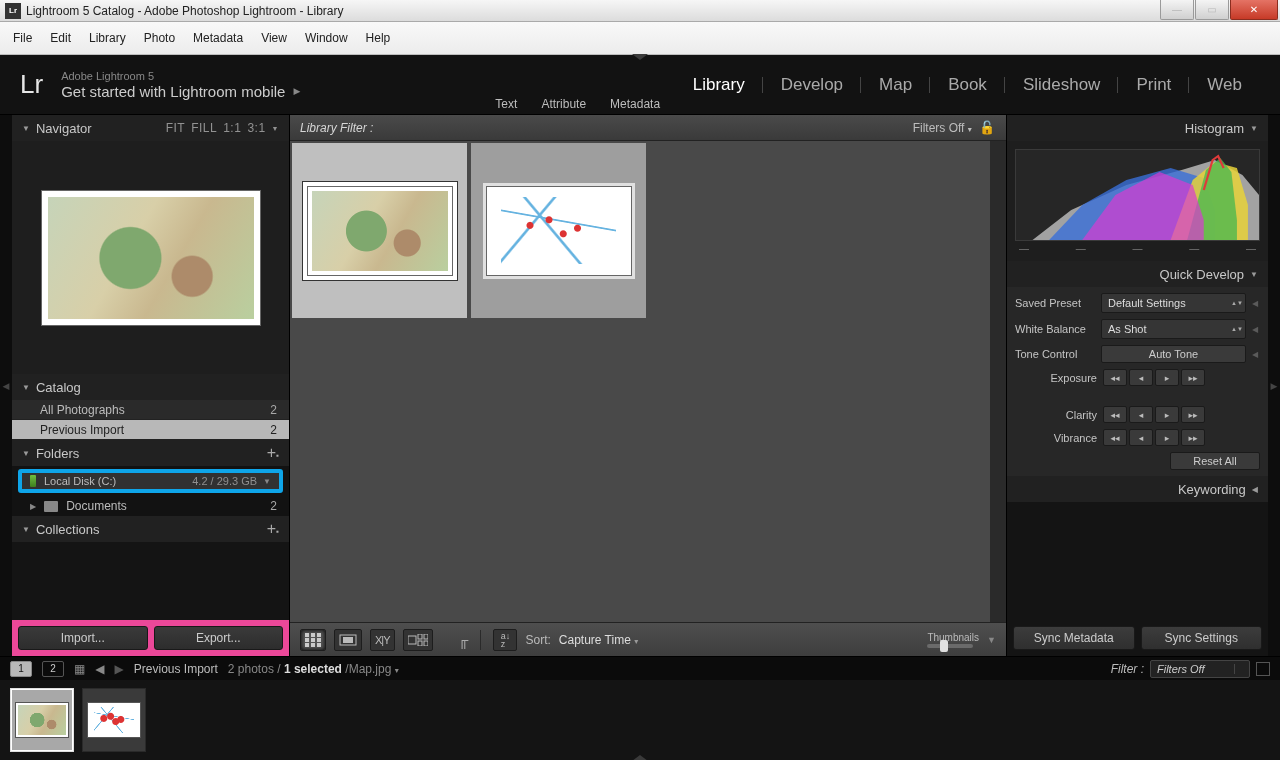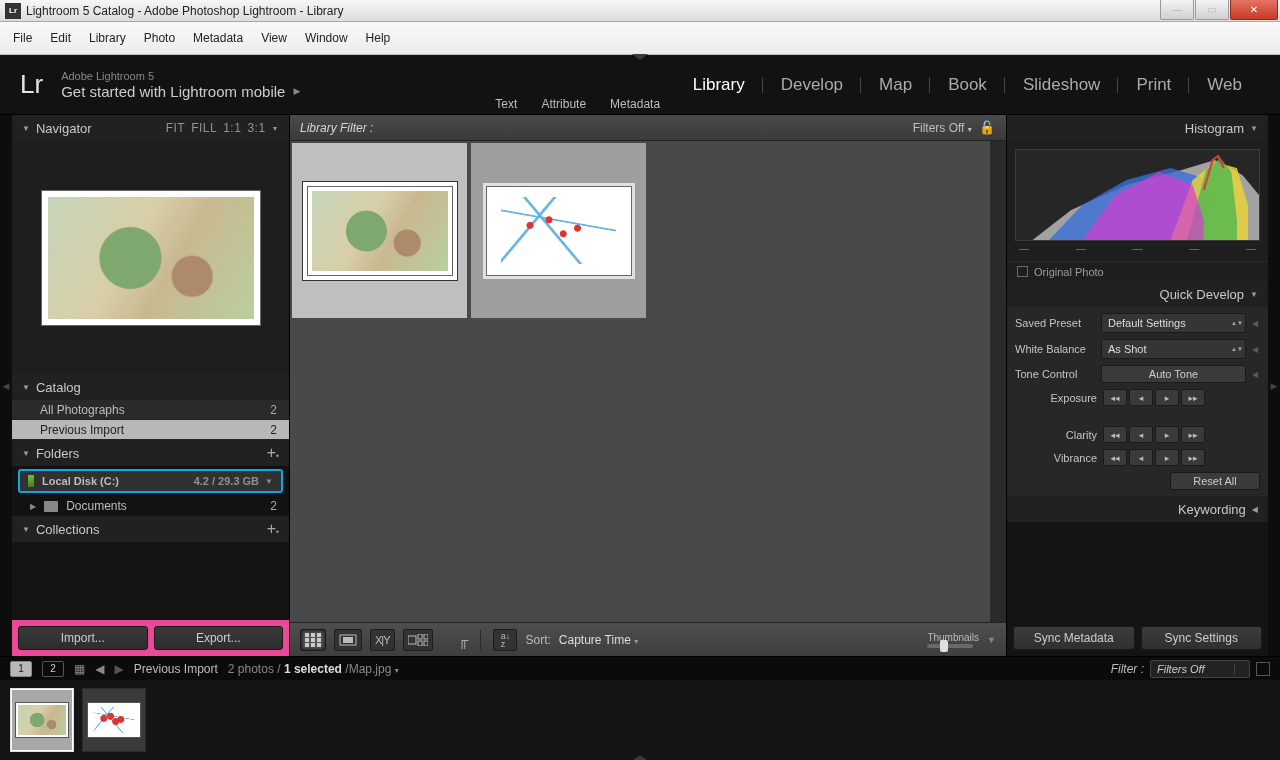--- a/index.html
+++ b/index.html
@@ -71,21 +71,21 @@
      radial-gradient(circle at 40% 30%,#d33 0 3px,transparent 4px),
      radial-gradient(circle at 55% 55%,#d33 0 3px,transparent 4px),
      radial-gradient(circle at 70% 45%,#d33 0 3px,transparent 4px);}
   
   .list-row{height:20px;display:flex;align-items:center;padding:0 12px 0 28px;color:#bcbcbc;font-size:12px;background:#2a2a2a;border-bottom:1px solid #222;}
   .list-row .ct{margin-left:auto;color:#a8a8a8;}
   .list-row.sel{background:#b8b8b8;color:#222;}
   .list-row.sel .ct{color:#222;}
   
   .phead .plus{font-size:16px;color:#aaa;margin-left:auto;}
-  .drive{height:24px;background:#313131;border:2px solid #0ea5e9;margin:3px 6px;border-radius:3px;display:flex;align-items:center;padding:0 8px;color:#bcbcbc;font-size:11px;font-weight:bold;}
+  .drive{height:24px;background:#313131;border:4px solid #0ea5e9;margin:3px 6px;border-radius:3px;display:flex;align-items:center;padding:0 8px;color:#bcbcbc;font-size:11px;}
   .drive .cap{margin-left:auto;margin-right:6px;color:#8f8f8f;}
   .drive .g{width:6px;height:12px;background:linear-gradient(#6fbf3f,#3f7f1f);margin-right:8px;border-radius:1px;}
   .folder-row{height:20px;display:flex;align-items:center;padding:0 12px 0 18px;color:#bcbcbc;}
   .folder-row .tri{font-size:8px;color:#888;margin-right:8px;}
   .folder-row .fico{width:14px;height:11px;background:#888;margin-right:8px;border-radius:1px;}
   .folder-row .ct{margin-left:auto;color:#a8a8a8;}
   .spacer{flex:1;background:#141414;}
   
   .bot-btns{display:flex;gap:6px;padding:6px 6px;background:#ec4899;}
   .bot-btn{flex:1;height:24px;background:linear-gradient(#3a3a3a,#2d2d2d);border:1px solid #191919;border-radius:3px;color:#ccc;display:flex;align-items:center;justify-content:center;font-size:12px;}
@@ -354,24 +354,20 @@
         </svg>
       </div>
       <div class="histo-info">
             <span>—</span>
             <span>—</span>
             <span>—</span>
             <span>—</span>
             <span>—</span>
           </div>
     </div>
-    <div class="orig">
-      <span class="cb"></span>
-      <span>Original Photo</span>
-    </div>
 
     <div class="rhead">
       <span>Quick Develop</span>
       <span class="disc">▼</span>
     </div>
     <div class="qd">
       <div class="qrow">
         <span class="ql">Saved Preset</span>
         <div class="qsel">
               <span>Default Settings</span>

